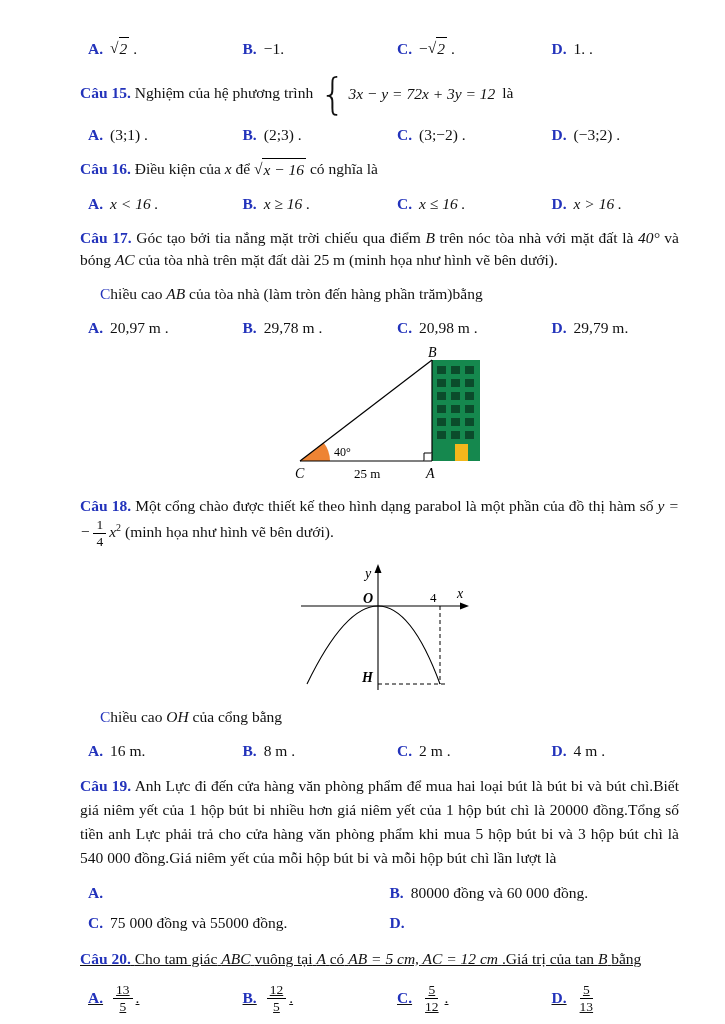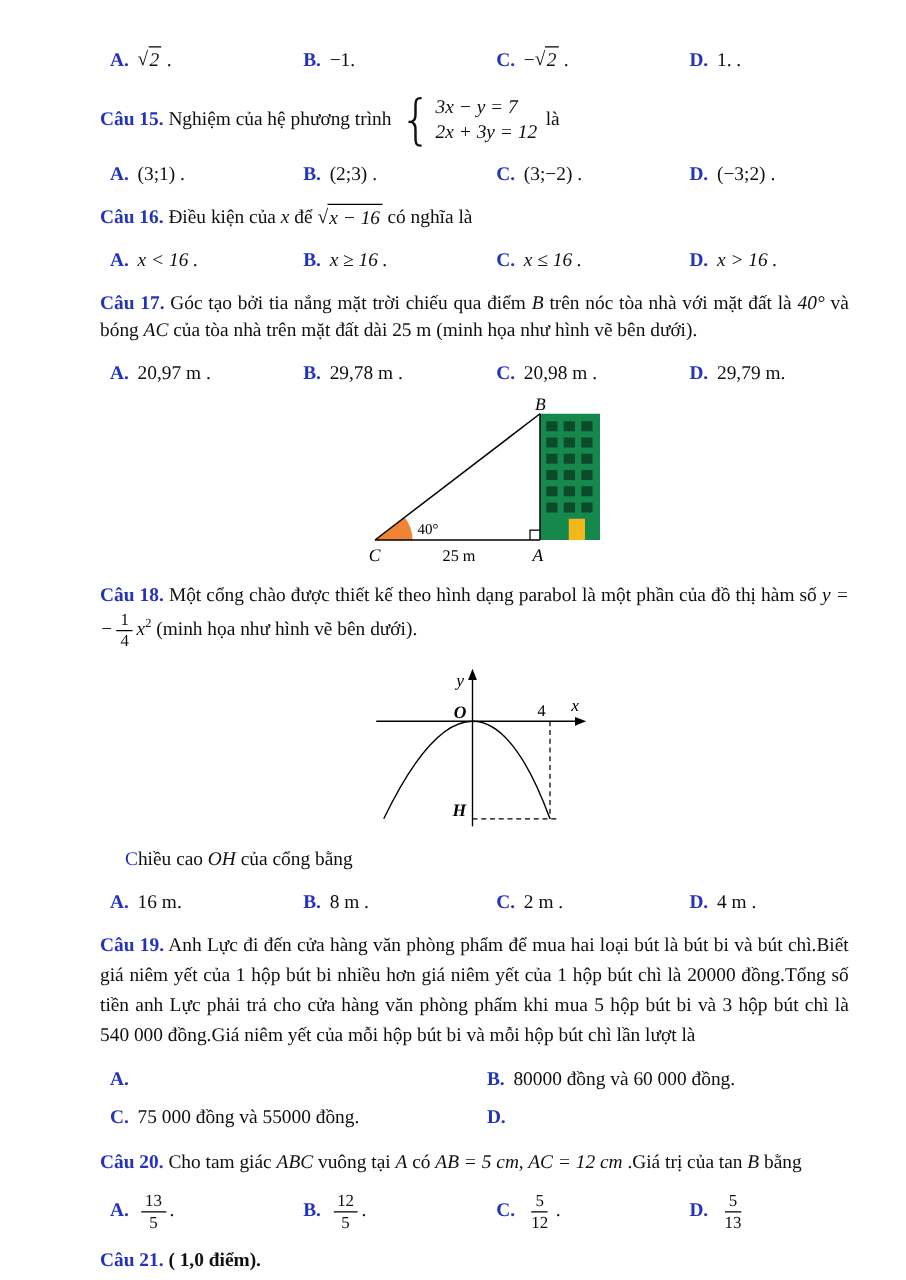--- a/index.html
+++ b/index.html
@@ -20,21 +20,21 @@
   .opts4 .opt:last-child { width:auto; }
   .opts2 { display:flex; padding-left:20px; margin:2px 0; }
   .opts2 .opt { width:309px; display:flex; align-items:baseline; }
   .olabel { color:var(--accent-blue,#2333bb); font-weight:700; margin-right:7px; }
   .indent { padding-left:20px; }
   .sqrt { display:inline-flex; align-items:flex-start; white-space:nowrap; }
   .sqrt .sign { font-style:normal; }
   .sqrt .rad { border-top:1.3px solid #000; padding:0 2px 0 1px; }
   .cases { display:inline-flex; align-items:center; vertical-align:middle; margin:0 3px; }
   .cases .brace { font-family:"DejaVu Sans", sans-serif; font-size:40px; font-weight:300; line-height:0.9; transform:scaleY(1.08); }
-  .cases .eqs { display:inline-flex; flex-direction:column; margin-left:3px; line-height:1.32; }
+  .cases .eqs { display:inline-flex; flex-direction:row; margin-left:3px; line-height:1.32; }
   .frac { display:inline-flex; flex-direction:column; align-items:center; font-size:13.5px; line-height:1.18; vertical-align:middle; margin:0 3px; }
   .frac .num { border-bottom:1.2px solid #000; padding:0 3px; }
   .frac .den { padding:0 3px; }
   sup { font-size:10px; }
   .fig17 { display:block; margin:8px 0 6px 222px; }
   .fig18 { display:block; margin:4px 0 4px 227px; }
   svg text { font-family:"Liberation Serif", serif; fill:#000; }
   .svg-math { font-style:italic; }
 </style>
 </head>
@@ -138,20 +138,25 @@
   <div class="qblock">
     <p class="just">
       <span class="qlabel">Câu 17.</span>
       <span>Góc tạo bởi tia nắng mặt trời chiếu qua điểm</span>
       <span class="math">B</span>
       <span>trên nóc tòa nhà với mặt đất là</span>
       <span class="math">40°</span>
       <span>và bóng</span>
       <span class="math">AC</span>
       <span>của tòa nhà trên mặt đất dài 25 m (minh họa như hình vẽ bên dưới).</span>
+    </p>
+    <p class="indent">
+      <span class="qlabel" style="font-weight:400;">C</span><span>hiều cao</span>
+      <span class="math">AB</span>
+      <span>của tòa nhà (làm tròn đến hàng phần trăm)bằng</span>
     </p>
     <div class="opts4">
       <div class="opt">
           <span class="olabel">A.</span>
           <span>20,97 m .</span>
         </div>
       <div class="opt">
           <span class="olabel">B.</span>
           <span>29,78 m .</span>
         </div>
@@ -270,21 +275,21 @@
       <div class="opt">
           <span class="olabel">C.</span>
           <span>75 000 đồng và 55000 đồng.</span>
         </div>
       <div class="opt">
           <span class="olabel">D.</span>
         </div>
     </div>
   </div>
 
-  <div class="qblock" style="margin-top:14px;">
+  <div class="qblock" style="margin-top:14px;text-decoration:underline;">
     <p>
       <span class="qlabel">Câu 20.</span>
       <span>Cho tam giác</span>
       <span class="math">ABC</span>
       <span>vuông tại</span>
       <span class="math">A</span>
       <span>có</span>
       <span class="math">AB = 5 cm, AC = 12 cm</span>
       <span>.Giá trị của tan</span>
       <span class="math">B</span>

